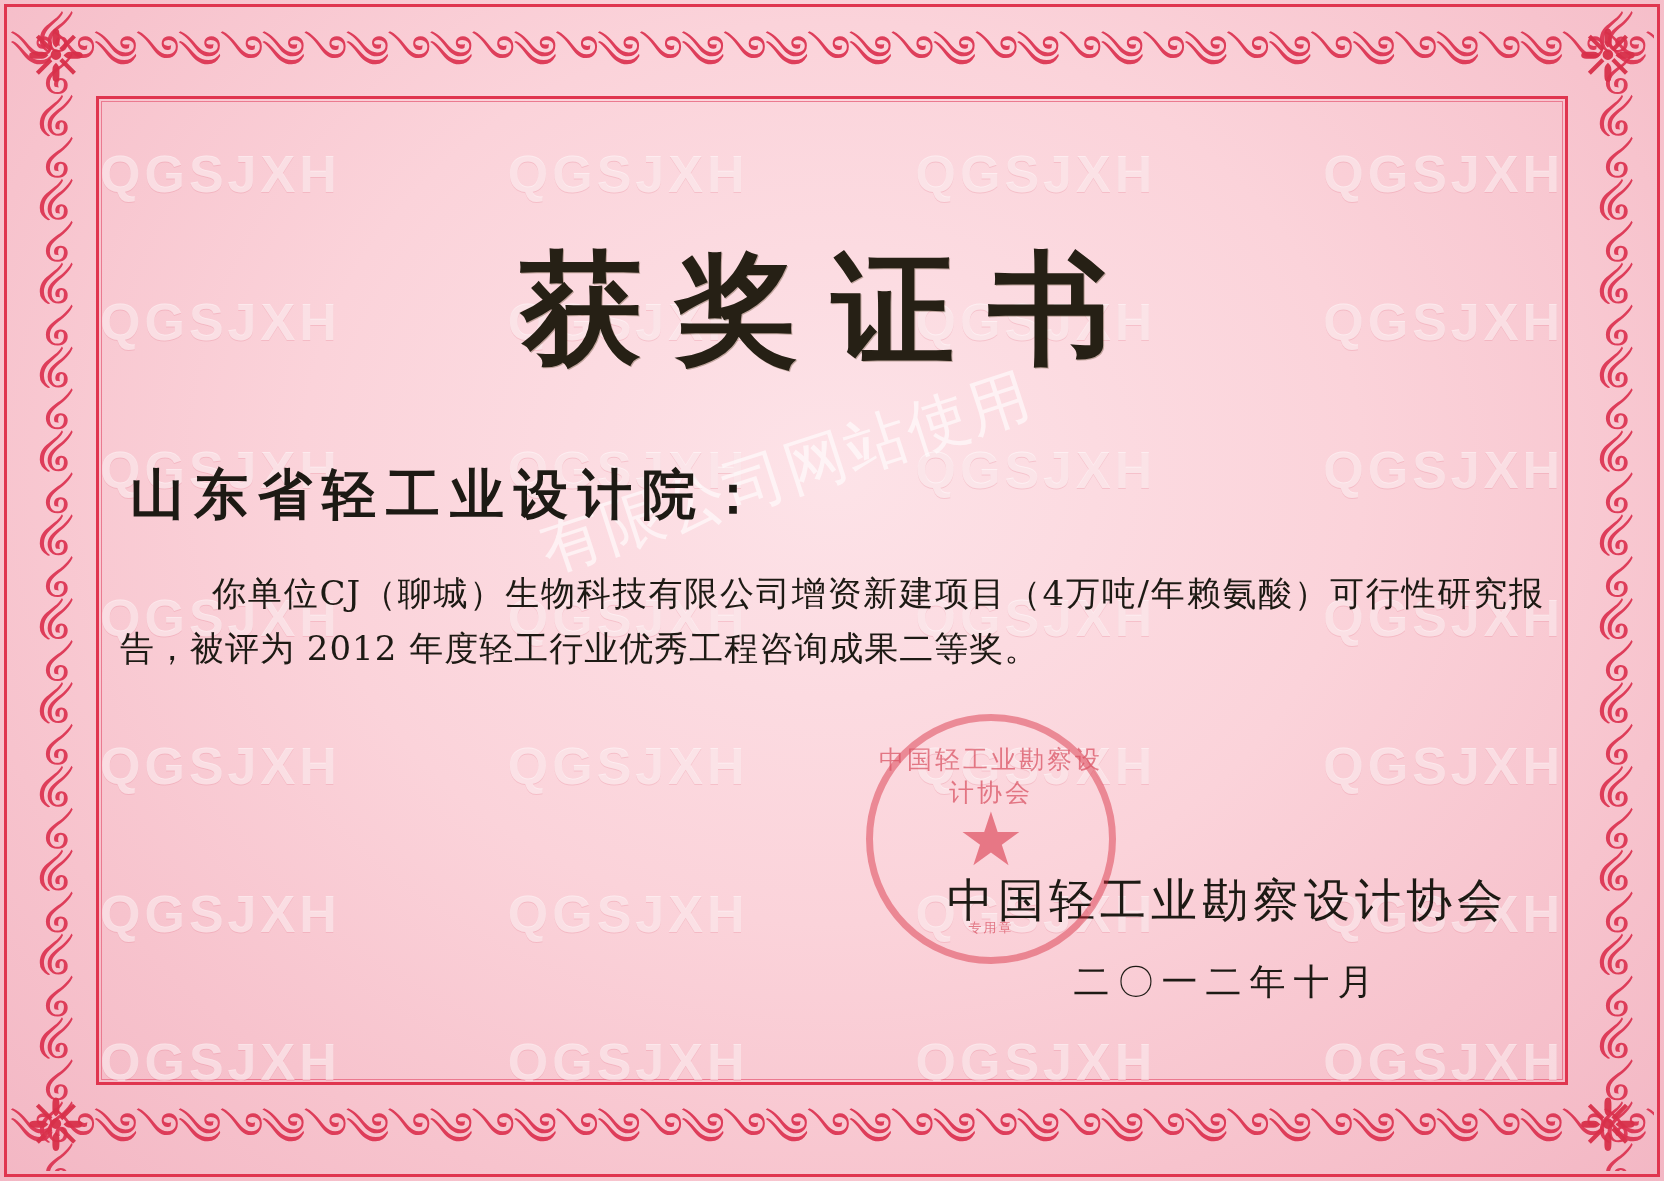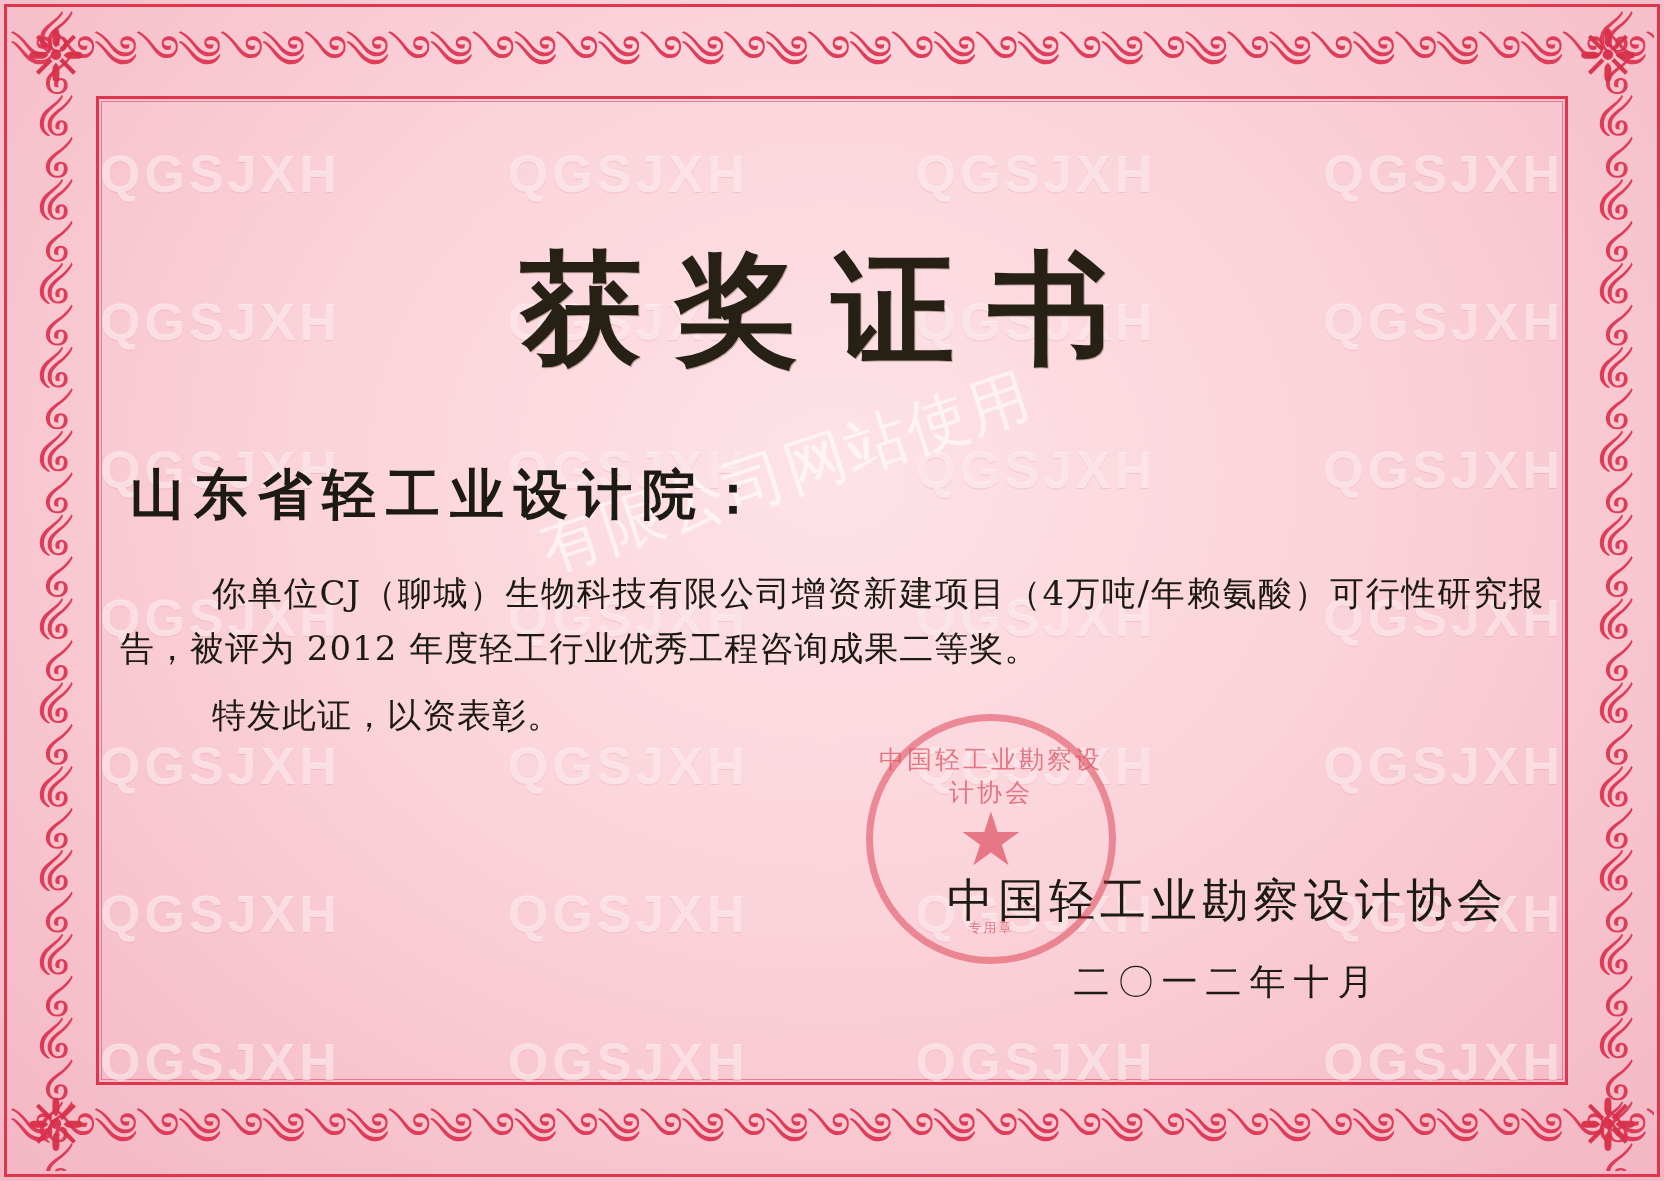--- a/index.html
+++ b/index.html
@@ -288,21 +288,20 @@
   </div>
 
   <div class="content">
 
     <div class="title">获奖证书</div>
 
     <div class="addressee">山东省轻工业设计院：</div>
 
     <div class="body-text">
       <p>你单位CJ（聊城）生物科技有限公司增资新建项目（4万吨/年赖氨酸）可行性研究报告，被评为 2012 年度轻工行业优秀工程咨询成果二等奖。</p>
-      <p>特发此证，以资表彰。</p>
     </div>
 
     <div class="signature">
       <div class="sig-org">中国轻工业勘察设计协会</div>
       <div class="sig-date">二〇一二年十月</div>
     </div>
 
   </div>
 
   <div class="seal">

